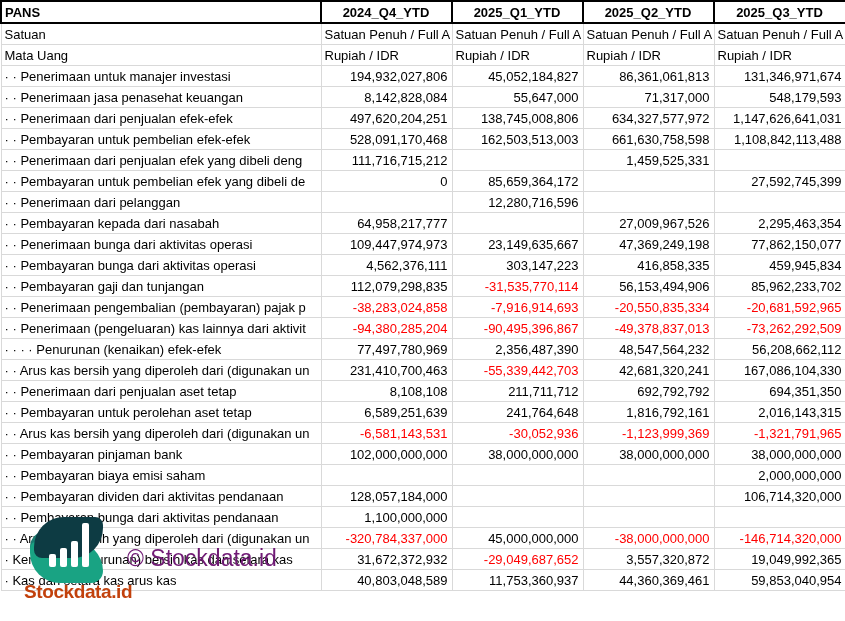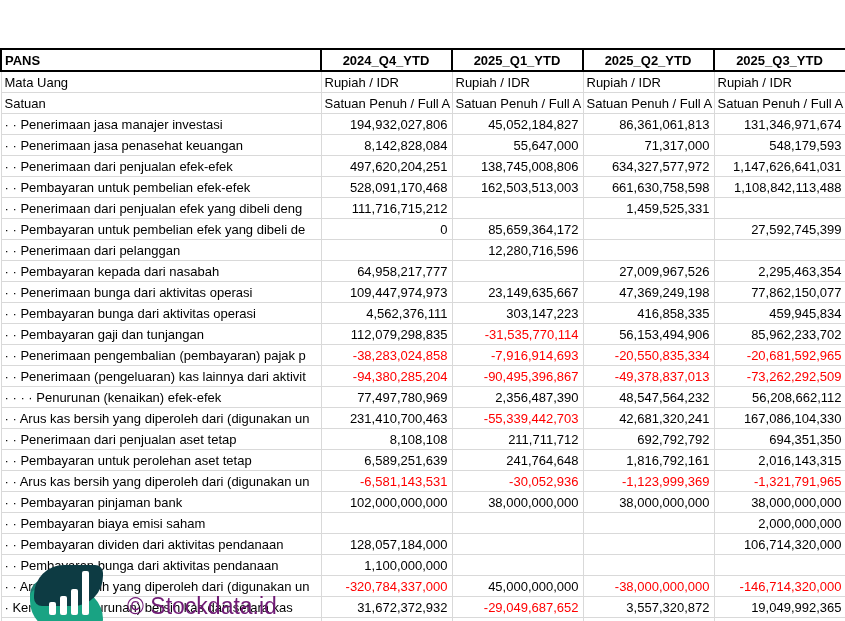--- a/index.html
+++ b/index.html
@@ -6,21 +6,21 @@
     margin: 0;
     padding: 0;
     width: 845px;
     height: 621px;
     background: #ffffff;
     font-family: "Liberation Sans", sans-serif;
     font-size: 13px;
     color: #000;
     overflow: hidden;
   }
-  #stage { position: relative; width: 845px; height: 539px; margin-top: 48px; }
+  #stage { position: relative; width: 845px; height: 539px; }
 
   table {
     border-collapse: collapse;
     table-layout: fixed;
     width: 845px;
   }
   col.c-label { width: 320px; }
   col.c-val   { width: 131px; }
   col.c-val-last { width: 132px; }
 
@@ -103,35 +103,35 @@
       <tr>
         <th class="label-cell">PANS</th>
         <th>2024_Q4_YTD</th>
         <th>2025_Q1_YTD</th>
         <th>2025_Q2_YTD</th>
         <th>2025_Q3_YTD</th>
       </tr>
     </thead>
     <tbody>
       <tr>
+        <td class="label-cell">Satuan</td>
+        <td class="meta-cell">Satuan Penuh / Full A</td>
+        <td class="meta-cell">Satuan Penuh / Full A</td>
+        <td class="meta-cell">Satuan Penuh / Full A</td>
+        <td class="meta-cell">Satuan Penuh / Full A</td>
+      </tr>
+      <tr>
         <td class="label-cell">Mata Uang</td>
         <td class="meta-cell">Rupiah / IDR</td>
         <td class="meta-cell">Rupiah / IDR</td>
         <td class="meta-cell">Rupiah / IDR</td>
         <td class="meta-cell">Rupiah / IDR</td>
       </tr>
-      <tr>
-        <td class="label-cell">Satuan</td>
-        <td class="meta-cell">Satuan Penuh / Full A</td>
-        <td class="meta-cell">Satuan Penuh / Full A</td>
-        <td class="meta-cell">Satuan Penuh / Full A</td>
-        <td class="meta-cell">Satuan Penuh / Full A</td>
-      </tr>
-        <tr>
-          <td class="label-cell">· · Penerimaan jasa manajer investasi</td>
+        <tr>
+          <td class="label-cell">· · Penerimaan untuk manajer investasi</td>
           <td class="value-cell">194,932,027,806</td>
           <td class="value-cell">45,052,184,827</td>
           <td class="value-cell">86,361,061,813</td>
           <td class="value-cell">131,346,971,674</td>
         </tr>
         <tr>
           <td class="label-cell">· · Penerimaan jasa penasehat keuangan</td>
           <td class="value-cell">8,142,828,084</td>
           <td class="value-cell">55,647,000</td>
           <td class="value-cell">71,317,000</td>

